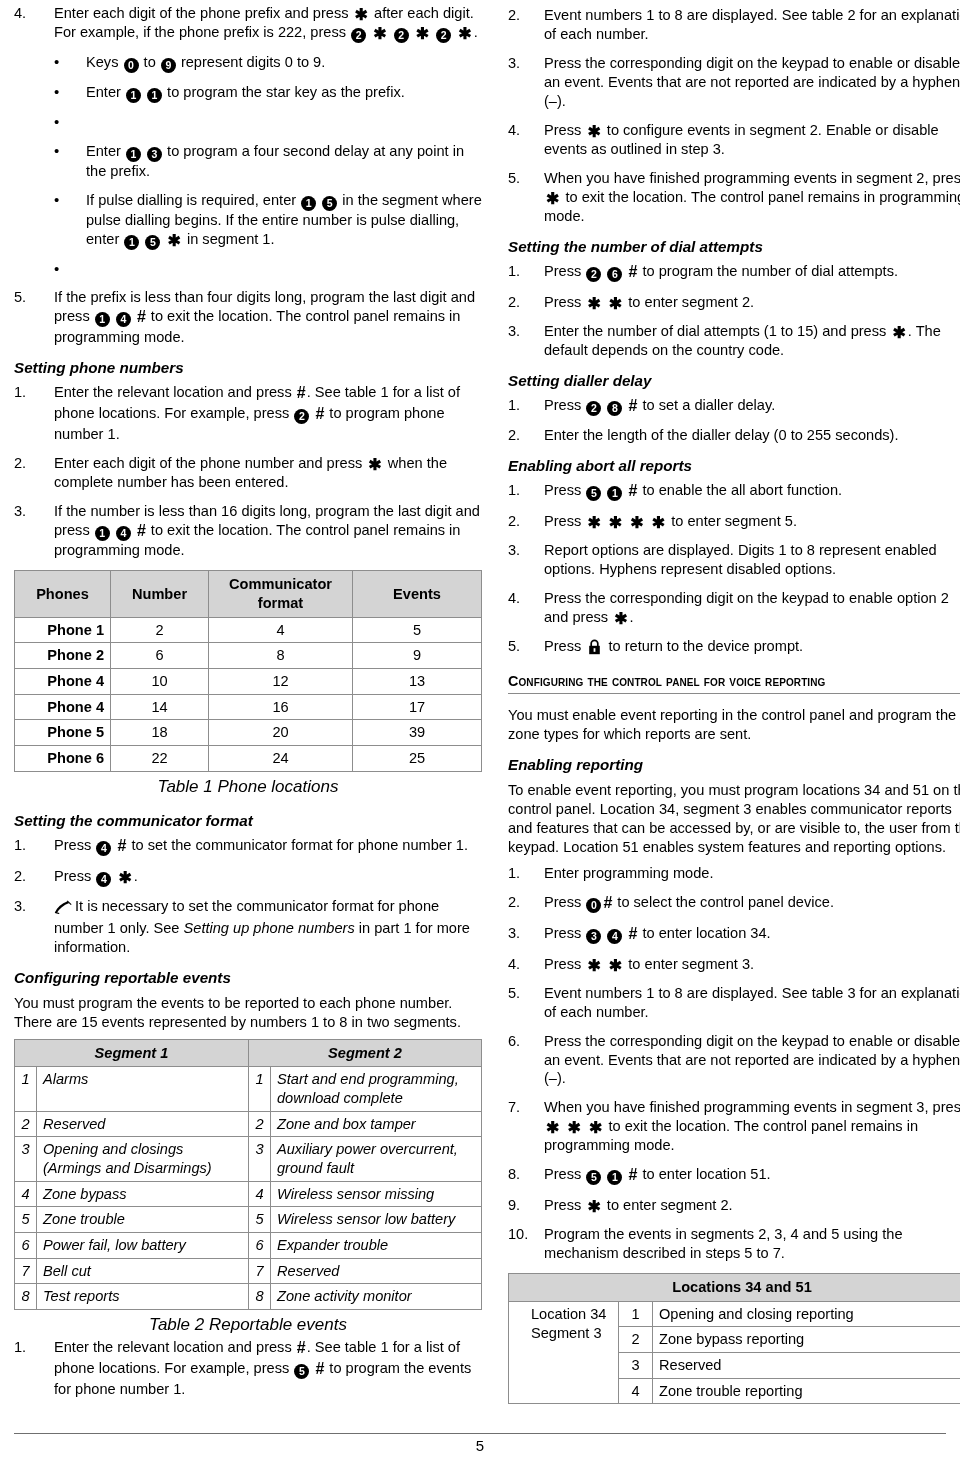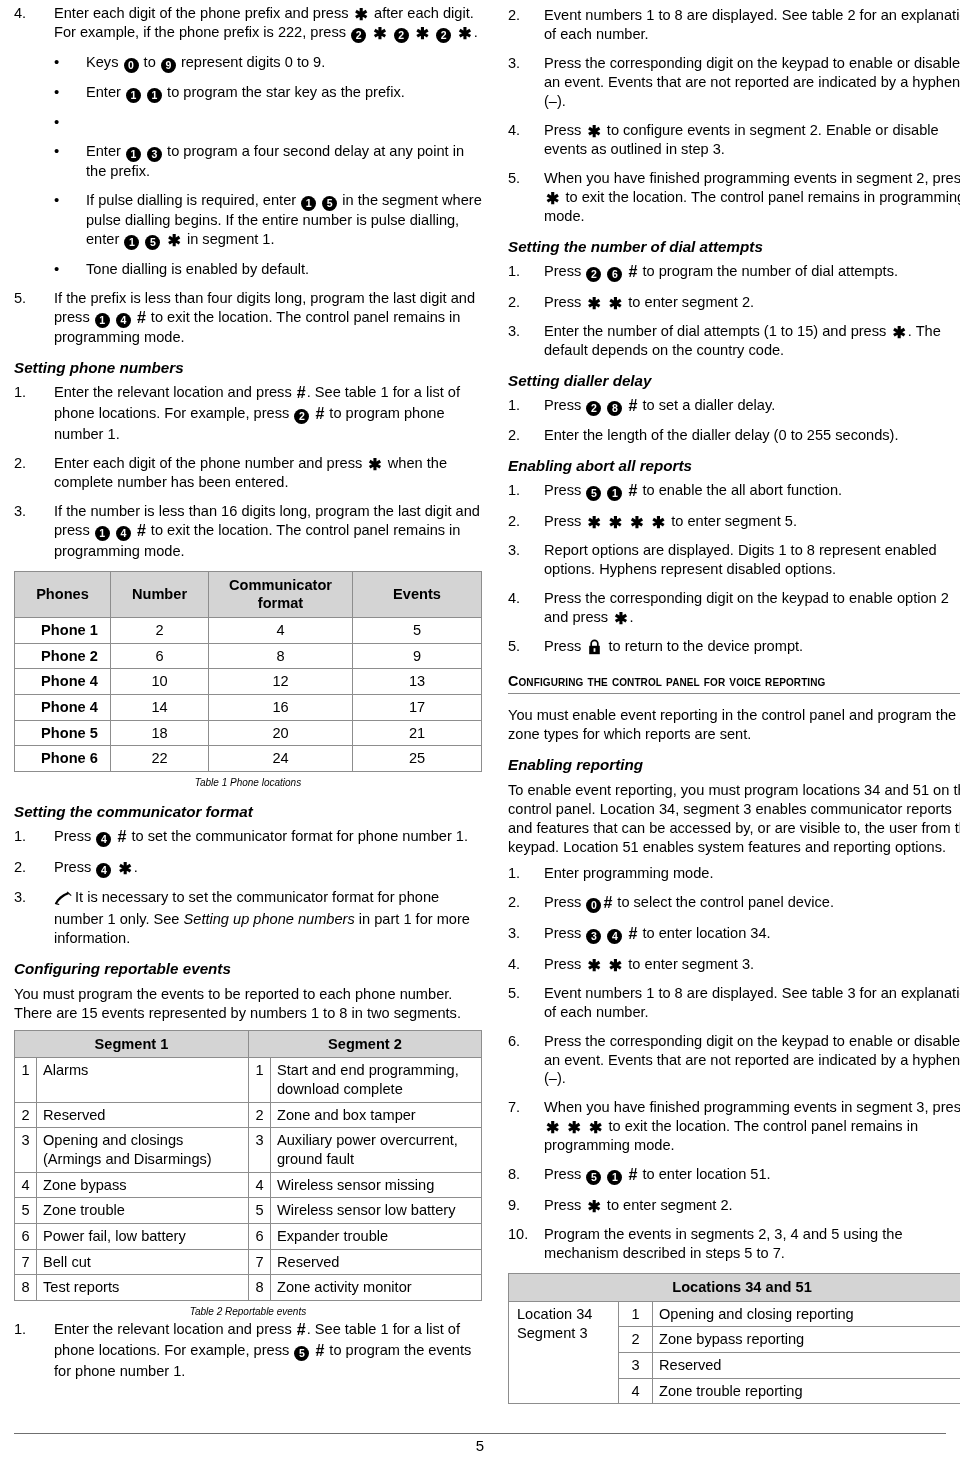--- a/index.html
+++ b/index.html
@@ -147,38 +147,38 @@
   .t-head th {
     background: #d4d4d4;
     font-weight: bold;
     text-align: center;
     vertical-align: middle;
     padding: 4px 6px;
   }
   .caption {
     text-align: center;
     font-style: italic;
-    font-size: 10px;
+    font-size: 17px;
     margin: 4px 0 2px 0;
   }
 
   
   .tbl-phones { margin-top: 2px; }
   .tbl-phones td { text-align: center; }
-  .tbl-phones td.rowhdr { text-align: center; font-weight: bold; padding-left: 20px; }
-
-  
-  .tbl-events { margin-top: 4px; }
+  .tbl-phones td.rowhdr { text-align: right; font-weight: bold; padding-left: 20px; }
+
+  
+  .tbl-events { margin-top: 4px; font-style: italic; }
   .tbl-events td.idx { text-align: center; width: 22px; padding: 3px 3px; }
   .tbl-events th { text-align: center; }
 
   
   .tbl-loc { margin-top: 8px; }
   .tbl-loc td.idx { text-align: center; width: 30px; }
-  .tbl-loc td.locname { padding-left: 8px; }
+  .tbl-loc td.locname { padding-left: 22px; }
   .tbl-loc th.full { text-align: center; }
 
   
   .footer {
     position: absolute;
     left: 14px;
     right: 14px;
     bottom: 6px;
     border-top: 1.8px solid #6f6f6f;
     text-align: center;
@@ -256,21 +256,20 @@
             <span>in the segment where pulse dialling begins. If the entire number is pulse dialling, enter</span>
             <span class="key">1</span>
             <span class="key">5</span>
             <span class="star">✱</span>
             <span>in segment 1.</span>
           </div>
         </div>
 
         <div class="bitem">
           <div class="dot">•</div>
-          <div class="txt">Tone dialling is enabled by default.</div>
         </div>
       </div>
 
       <div class="olist">
         <div class="oitem">
           <div class="num">5.</div>
           <div class="txt">
             <span>If the prefix is less than four digits long, program the last digit and press</span>
             <span class="key">1</span>
             <span class="key">4</span>
@@ -350,21 +349,21 @@
         <tr>
           <td class="rowhdr">Phone 4</td>
           <td>14</td>
           <td>16</td>
           <td>17</td>
         </tr>
         <tr>
           <td class="rowhdr">Phone 5</td>
           <td>18</td>
           <td>20</td>
-          <td>21</td>
+          <td>39</td>
         </tr>
         <tr>
           <td class="rowhdr">Phone 6</td>
           <td>22</td>
           <td>24</td>
           <td>25</td>
         </tr>
       </tbody>
         </table>
       <div class="caption">Table 1 Phone locations</div>

